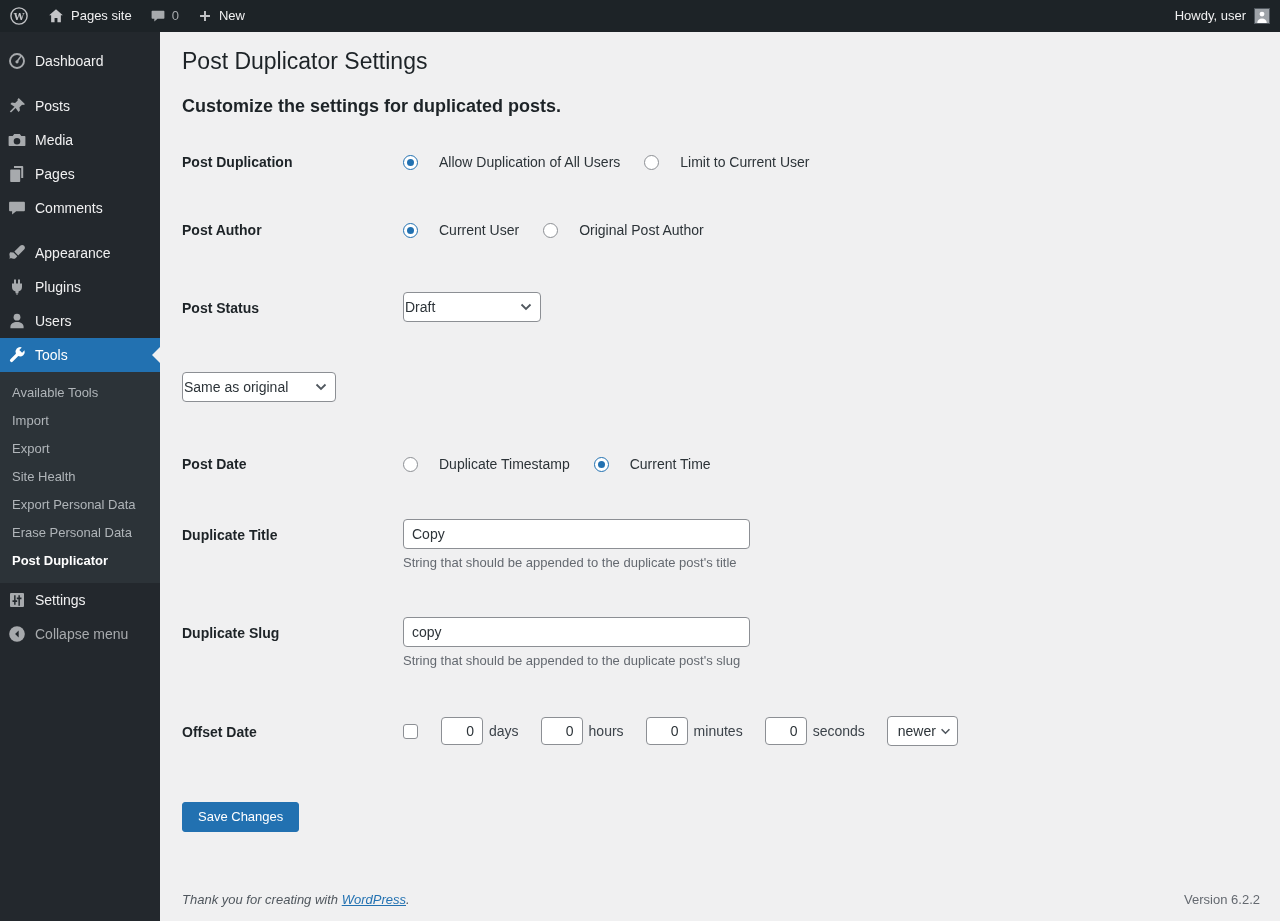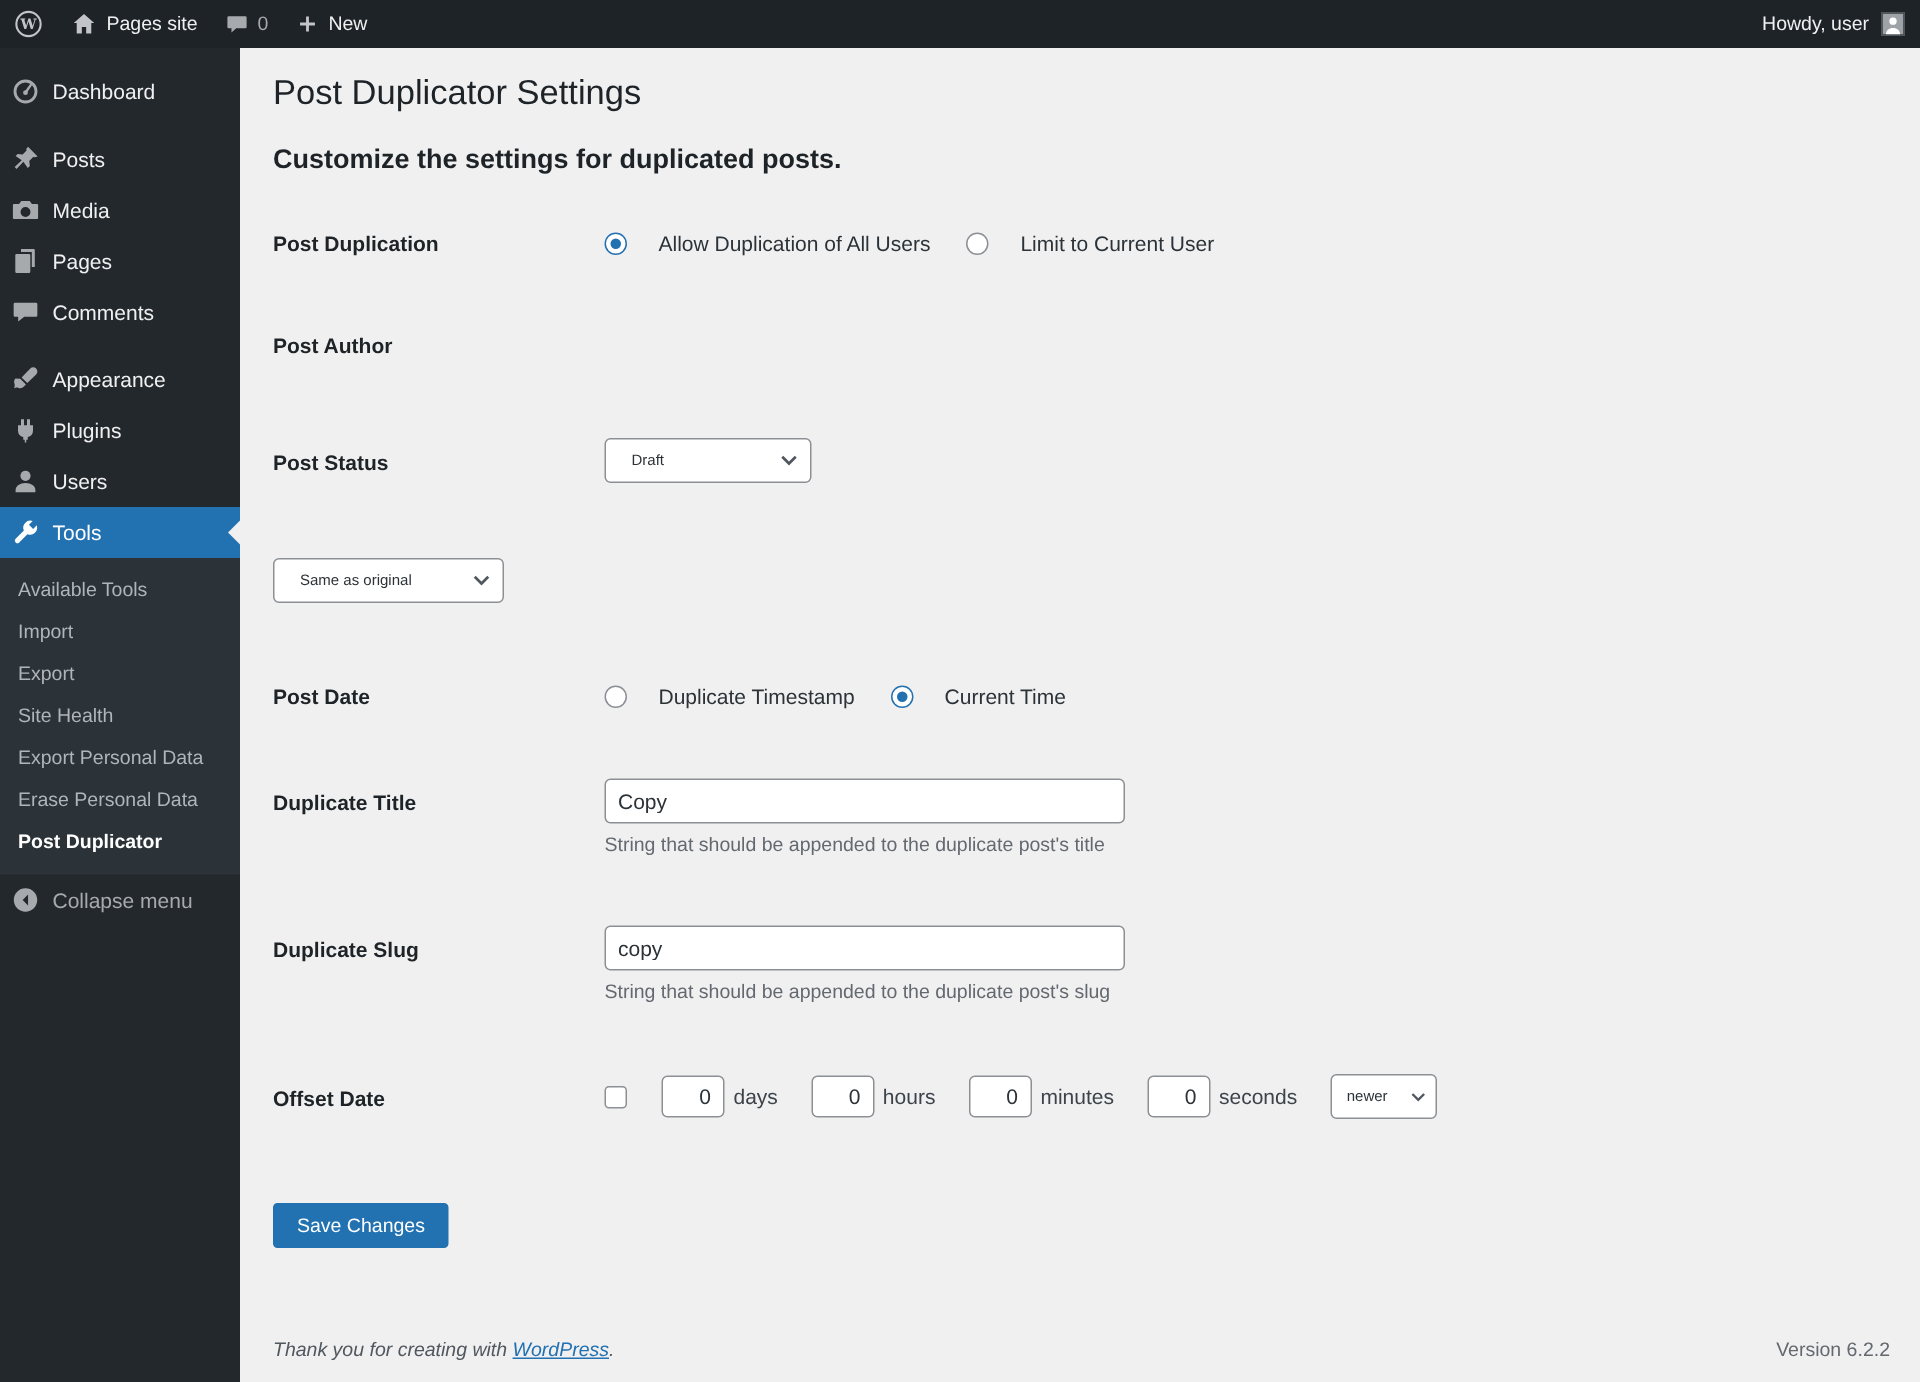--- a/index.html
+++ b/index.html
@@ -73,21 +73,21 @@
   .radio.checked { border-color: #2271b1; }
   .radio.checked::after {
     content: ""; position: absolute; left: 3px; top: 3px; right: 3px; bottom: 3px;
     border-radius: 50%; background: #2271b1;
   }
   .opt-label { font-size: 14px; color: #2c3338; }
 
   .select-box {
     display: inline-flex; align-items: center; justify-content: space-between;
     height: 30px; background: #fff; border: 1px solid #8c8f94; border-radius: 4px;
-    padding: 0 8px 0 17px; font-size: 10px; color: #2c3338; cursor: pointer;
+    padding: 0 8px 0 1px; font-size: 14px; color: #2c3338; cursor: pointer;
   }
   .select-box svg { flex-shrink: 0; margin-left: 10px; }
 
   .text-input {
     width: 347px; height: 30px; border: 1px solid #8c8f94; border-radius: 4px;
     background: #fff; padding: 0 8px; font-size: 14px; color: #2c3338;
     font-family: "Liberation Sans", sans-serif;
   }
   .helper { margin-top: 6px; font-size: 13px; color: #646970; line-height: 16px; }
 
@@ -252,20 +252,28 @@
   <div class="submenu">
     <span class="submenu-item">Available Tools</span>
     <span class="submenu-item">Import</span>
     <span class="submenu-item">Export</span>
     <span class="submenu-item">Site Health</span>
     <span class="submenu-item">Export Personal Data</span>
     <span class="submenu-item">Erase Personal Data</span>
     <span class="submenu-item active">Post Duplicator</span>
   </div>
 
+  <div class="menu-item">
+    <span class="mi-icon">
+      <svg width="20" height="20" viewBox="0 0 20 20" fill="currentColor">
+          <path fill-rule="evenodd" d="M4 3h12a1 1 0 0 1 1 1v12a1 1 0 0 1-1 1H4a1 1 0 0 1-1-1V4a1 1 0 0 1 1-1zm3.1 2.2v5H5.5v1.8h1.6v2.8h1.5V12h1.6v-1.8H8.6v-5zm4.3 0v2.2h-1.6v1.8h1.6v6.6h1.5V9.2h1.6V7.4h-1.6V5.2z"></path>
+        </svg>
+    </span>
+    <span>Settings</span>
+  </div>
 
   <div class="menu-item collapse-item">
     <span class="mi-icon">
       <svg width="20" height="20" viewBox="0 0 20 20">
           <circle cx="10" cy="10" r="7.8" fill="currentColor"></circle>
           <path d="M11.7 6.4L8.1 10l3.6 3.6z" fill="#23282d"></path>
         </svg>
     </span>
     <span>Collapse menu</span>
   </div>
@@ -288,20 +296,30 @@
         <span class="radio-option">
           <span class="radio"></span>
           <span class="opt-label">Limit to Current User</span>
         </span>
       </div>
     </div>
 
     
     <div class="form-row" style="margin-bottom:52px">
       <div class="row-label">Post Author</div>
+      <div class="row-control">
+        <span class="radio-option">
+          <span class="radio checked"></span>
+          <span class="opt-label">Current User</span>
+        </span>
+        <span class="radio-option">
+          <span class="radio"></span>
+          <span class="opt-label">Original Post Author</span>
+        </span>
+      </div>
     </div>
 
     
     <div class="form-row" style="margin-bottom:50px">
       <div class="row-label pad">Post Status</div>
       <div class="row-control">
         <span class="select-box" style="width:138px">
           <span>Draft</span>
           <svg width="12" height="8" viewBox="0 0 12 8">
               <path d="M1.5 1.5L6 6l4.5-4.5" fill="none" stroke="#50575e" stroke-width="1.8"></path>

